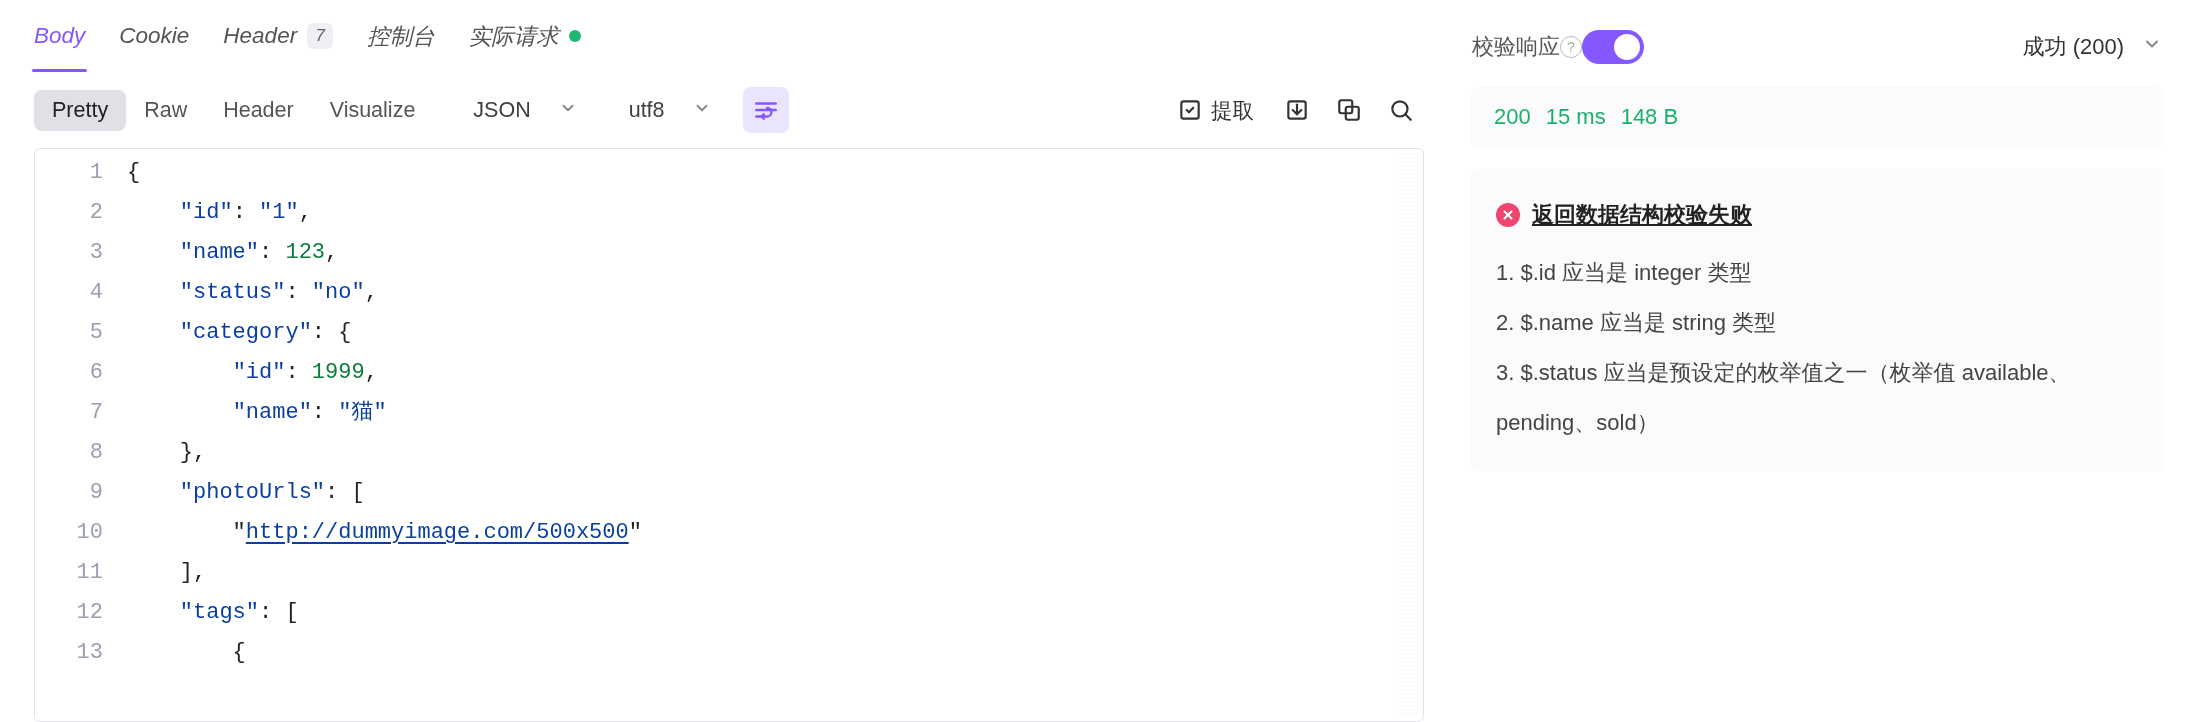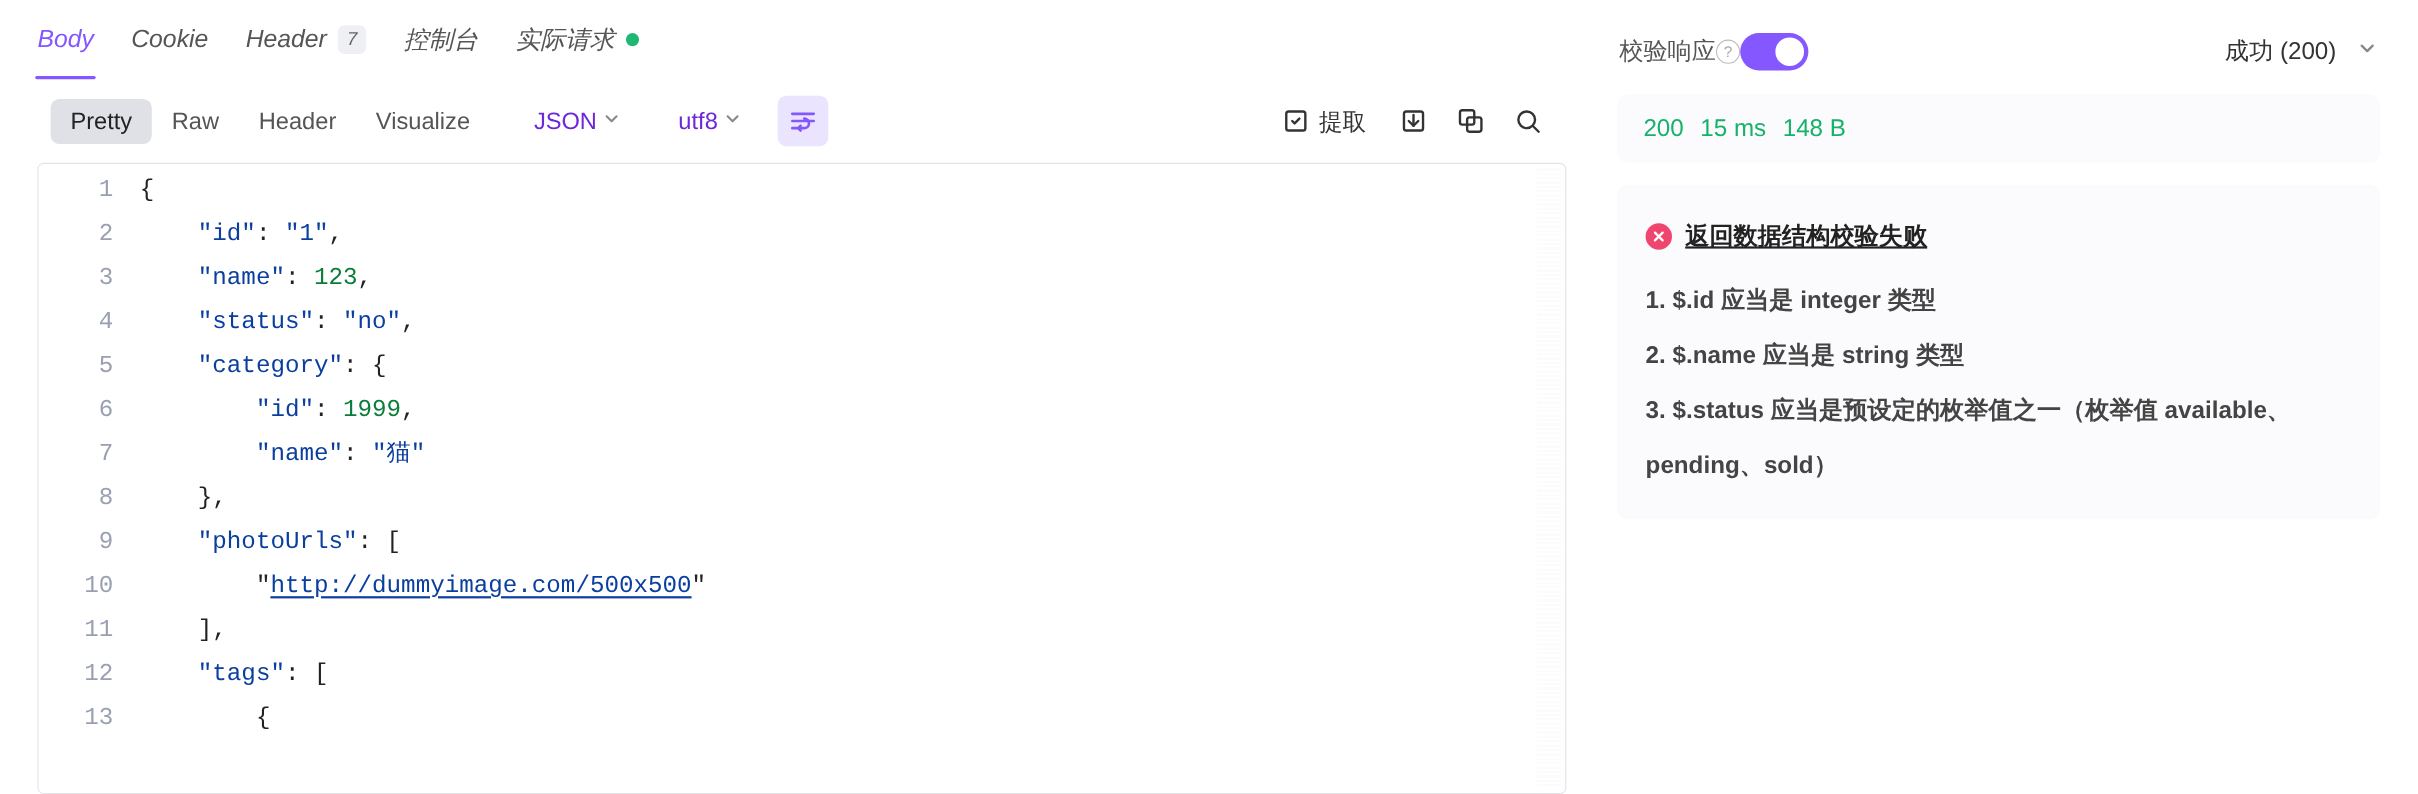--- a/index.html
+++ b/index.html
@@ -72,21 +72,21 @@
     border-radius: 50%;
     background: #1fb872;
     display: inline-block;
   }
 
   
   .toolbar-row {
     display: flex;
     align-items: center;
     justify-content: space-between;
-    padding: 0 46px;
+    padding: 0 34px;
     height: 76px;
   }
   .tb-left, .tb-right {
     display: flex;
     align-items: center;
     gap: 6px;
   }
   .seg {
     display: flex;
     align-items: center;
@@ -102,23 +102,23 @@
     font-size: 21.5px;
   }
   .seg-btn.active {
     background: #dfe1e6;
     color: #222;
     font-weight: 500;
   }
   .dd {
     display: flex;
     align-items: center;
-    gap: 4px;
+    gap: 28px;
     padding: 8px 12px;
-    color: #6d28d9;
+    color: #404040;
     cursor: pointer;
     font-size: 21.5px;
     margin-left: 22px;
   }
   .chev { display: inline-block; }
   .chev svg { width: 18px; height: 18px; }
   .icon-btn {
     width: 46px; height: 46px;
     display: flex; align-items: center; justify-content: center;
     border-radius: 8px;
@@ -253,21 +253,21 @@
     margin-bottom: 8px;
     text-decoration: underline;
   }
   .err-dot {
     width: 24px; height: 24px;
     border-radius: 50%;
     background: #ef4670;
     display: inline-flex; align-items: center; justify-content: center;
   }
   .err-dot svg { width: 14px; height: 14px; }
-  .err-item { color: #444; word-break: break-word; white-space: normal; font-weight: bold; }
+  .err-item { color: #444; word-break: break-word; white-space: normal; }
 </style>
 </head>
 <body>
 
 <div class="main-panel">
 
   <div class="tabs-row">
     <div class="tab active">
       <span>Body</span>
     </div>

